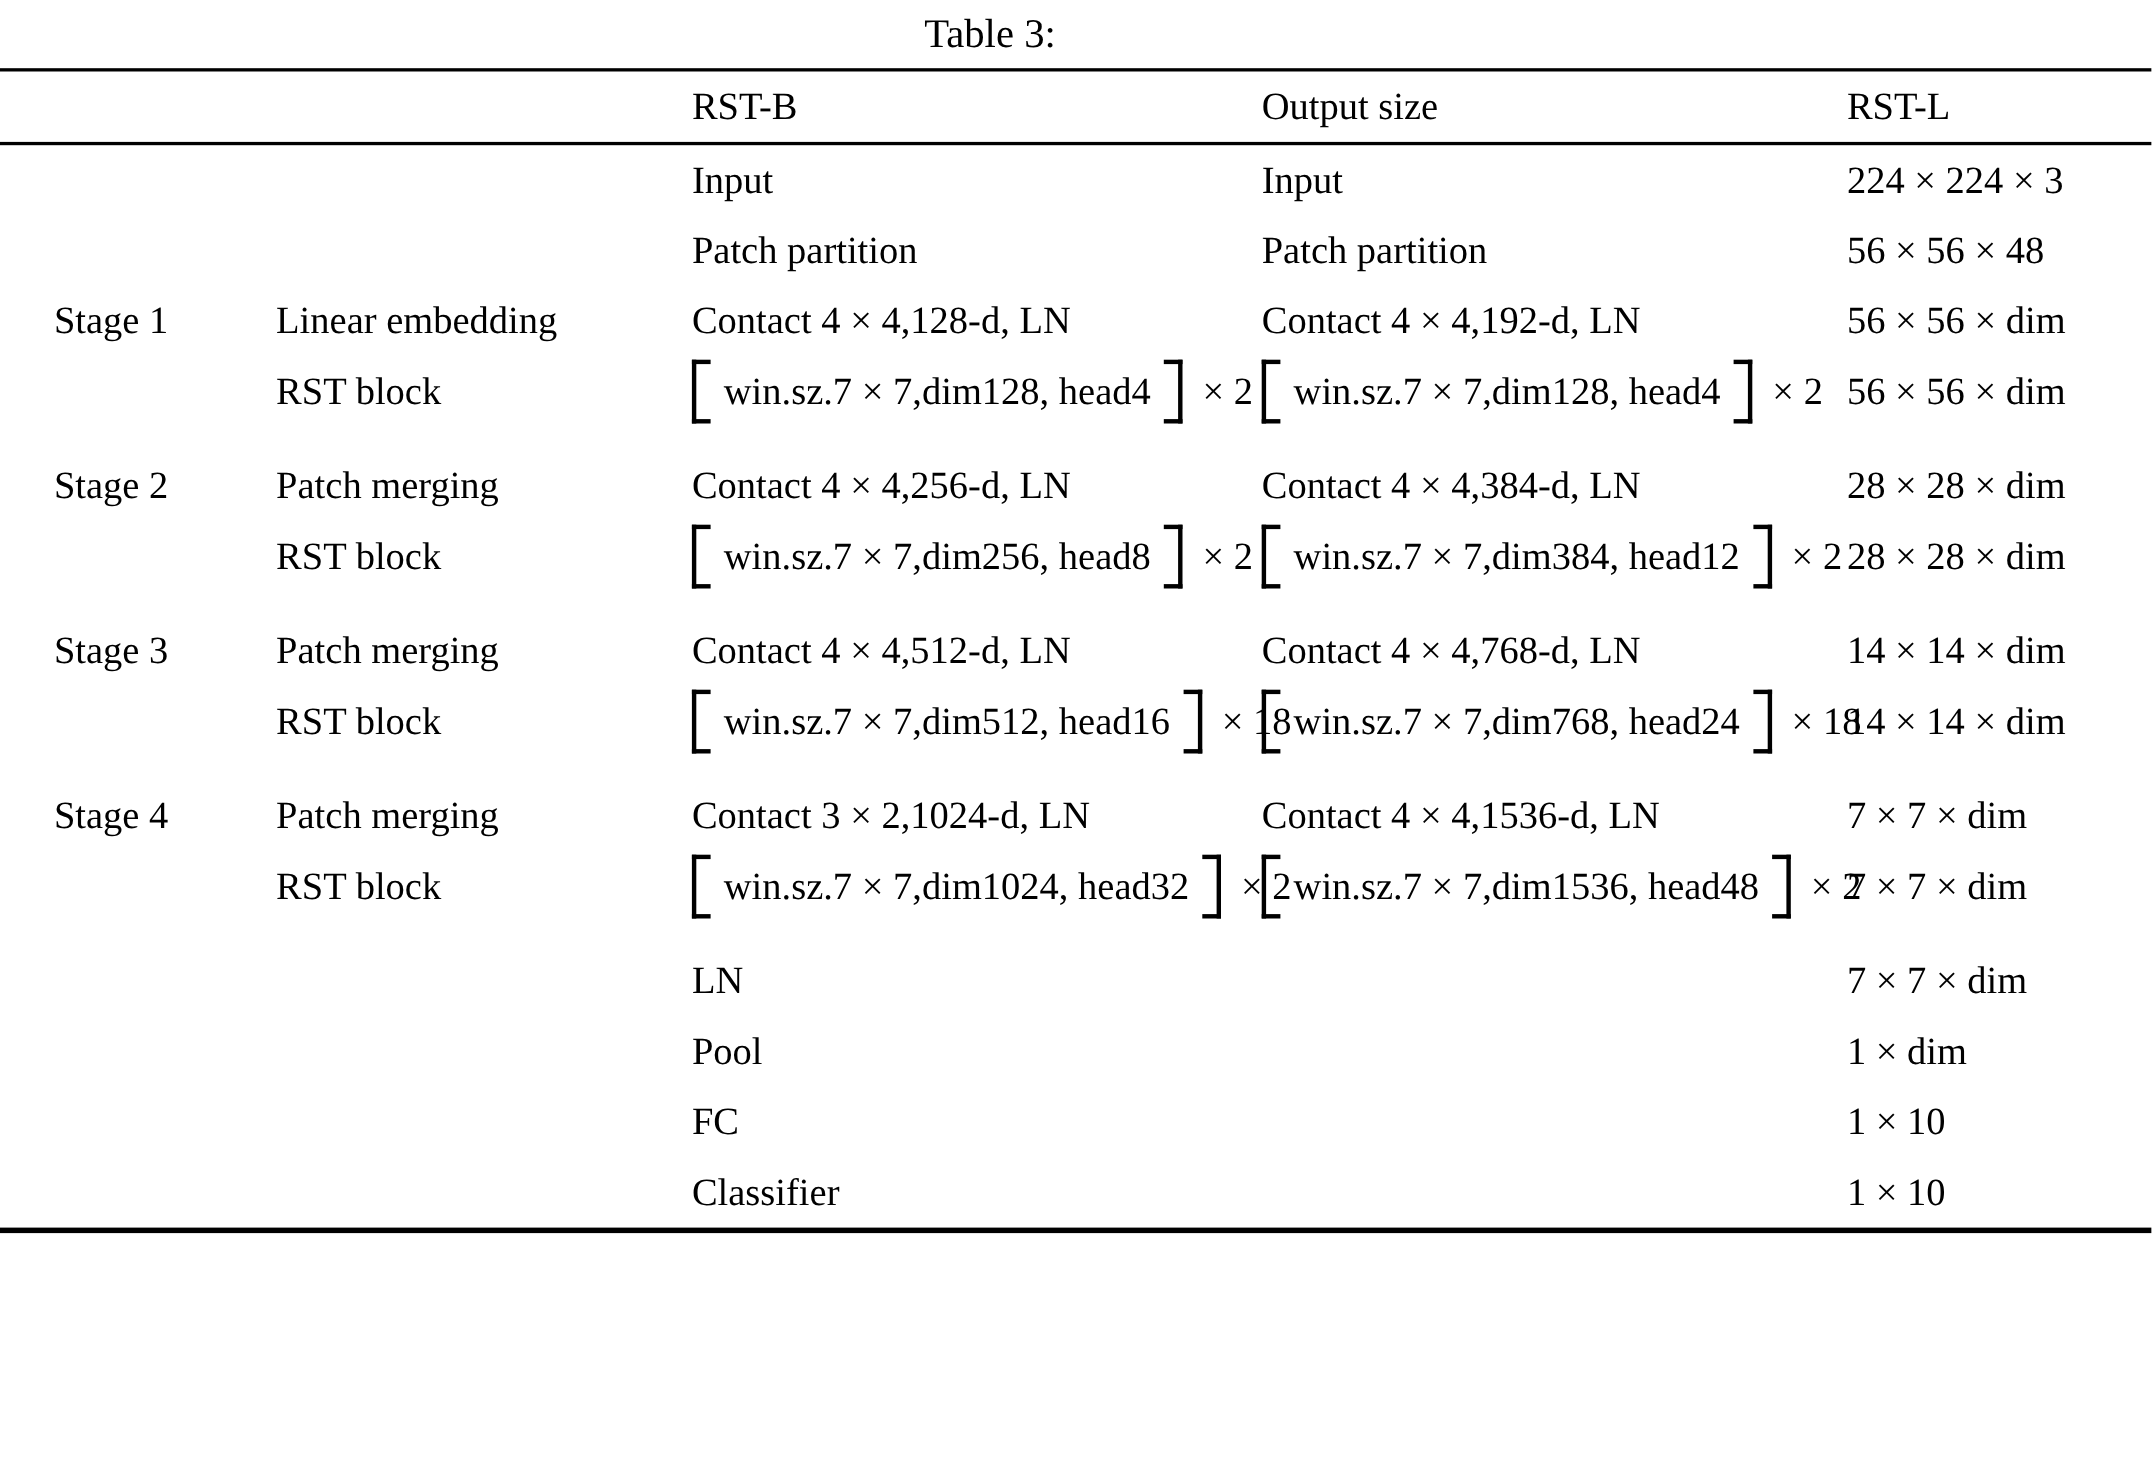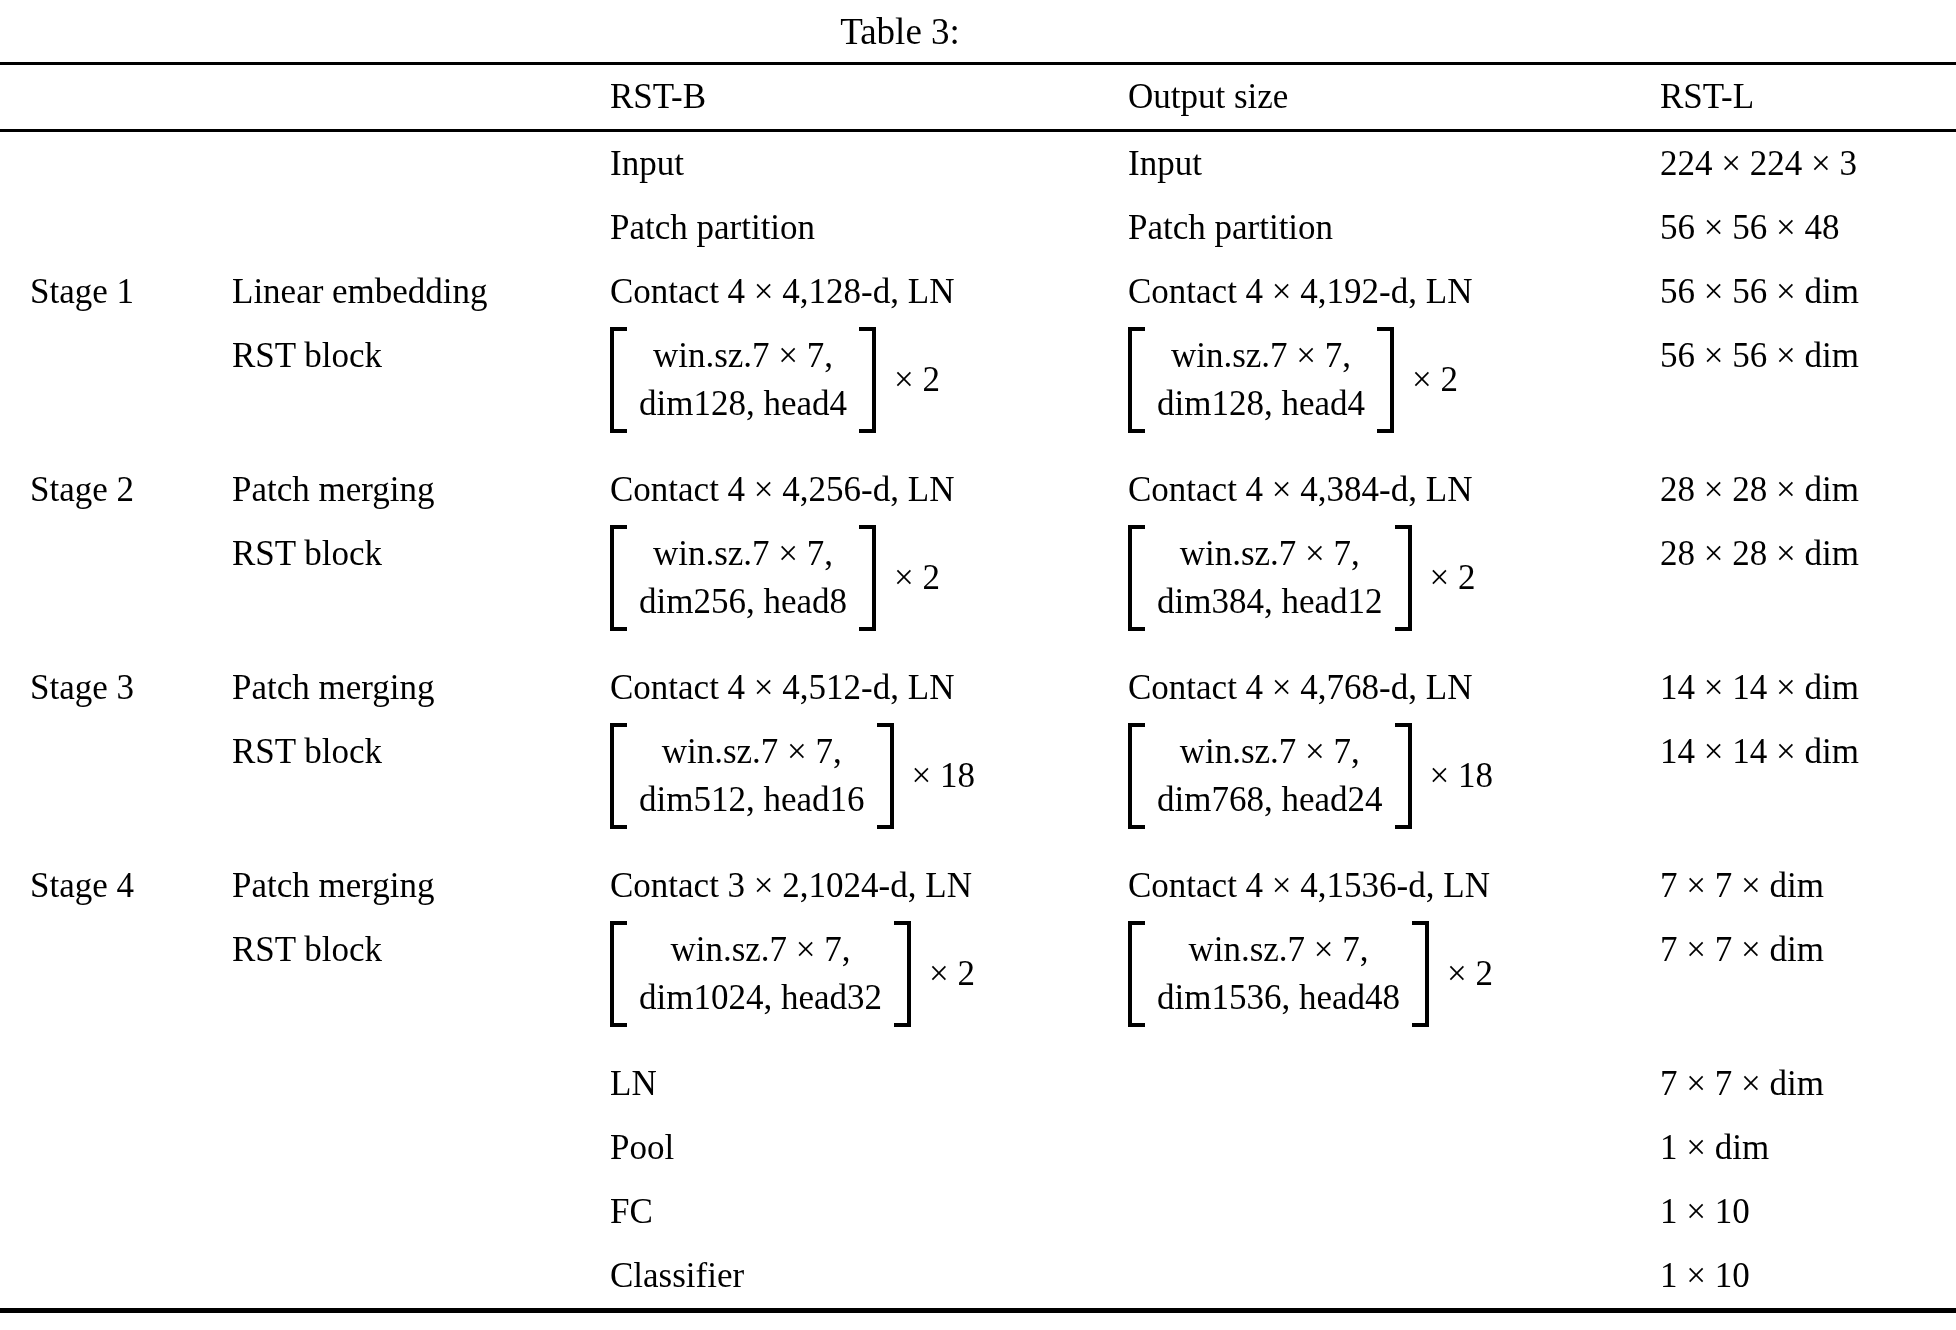--- a/index.html
+++ b/index.html
@@ -27,39 +27,40 @@
 
   
   .rule { width: 1956px; background: #000; height: 3px; }
   .rule.thick { height: 5px; }
 
   
   .grid {
     display: grid;
     grid-template-columns: 232px 378px 518px 532px 1fr;
     align-items: start;
+    padding-left: 19px;
   }
   .row { display: contents; }
   .td {
     padding: 12px 6px 12px 0;
     line-height: 40px;
     white-space: nowrap;
   }
   .stage { padding-left: 30px; }
   .hd { padding: 12px 6px 12px 0; }
 
   
   .td.spec { padding-top: 3px; padding-bottom: 25px; display: flex; align-items: flex-start; }
   .matrix { display: inline-flex; align-items: stretch; }
   .br { width: 13px; border: 4px solid #000; flex: none; }
   .brl { border-right: none; margin-right: 8px; }
   .brr { border-left: none; margin-left: 8px; }
   .lines {
     display: flex;
-    flex-direction: column;
+    flex-direction: row;
     align-items: center;
     padding: 5px 4px;
   }
   .ln { line-height: 48px; }
   .mult { align-self: center; margin-left: 18px; line-height: 40px; }
 </style>
 </head>
 <body>
 
 <div class="page">

